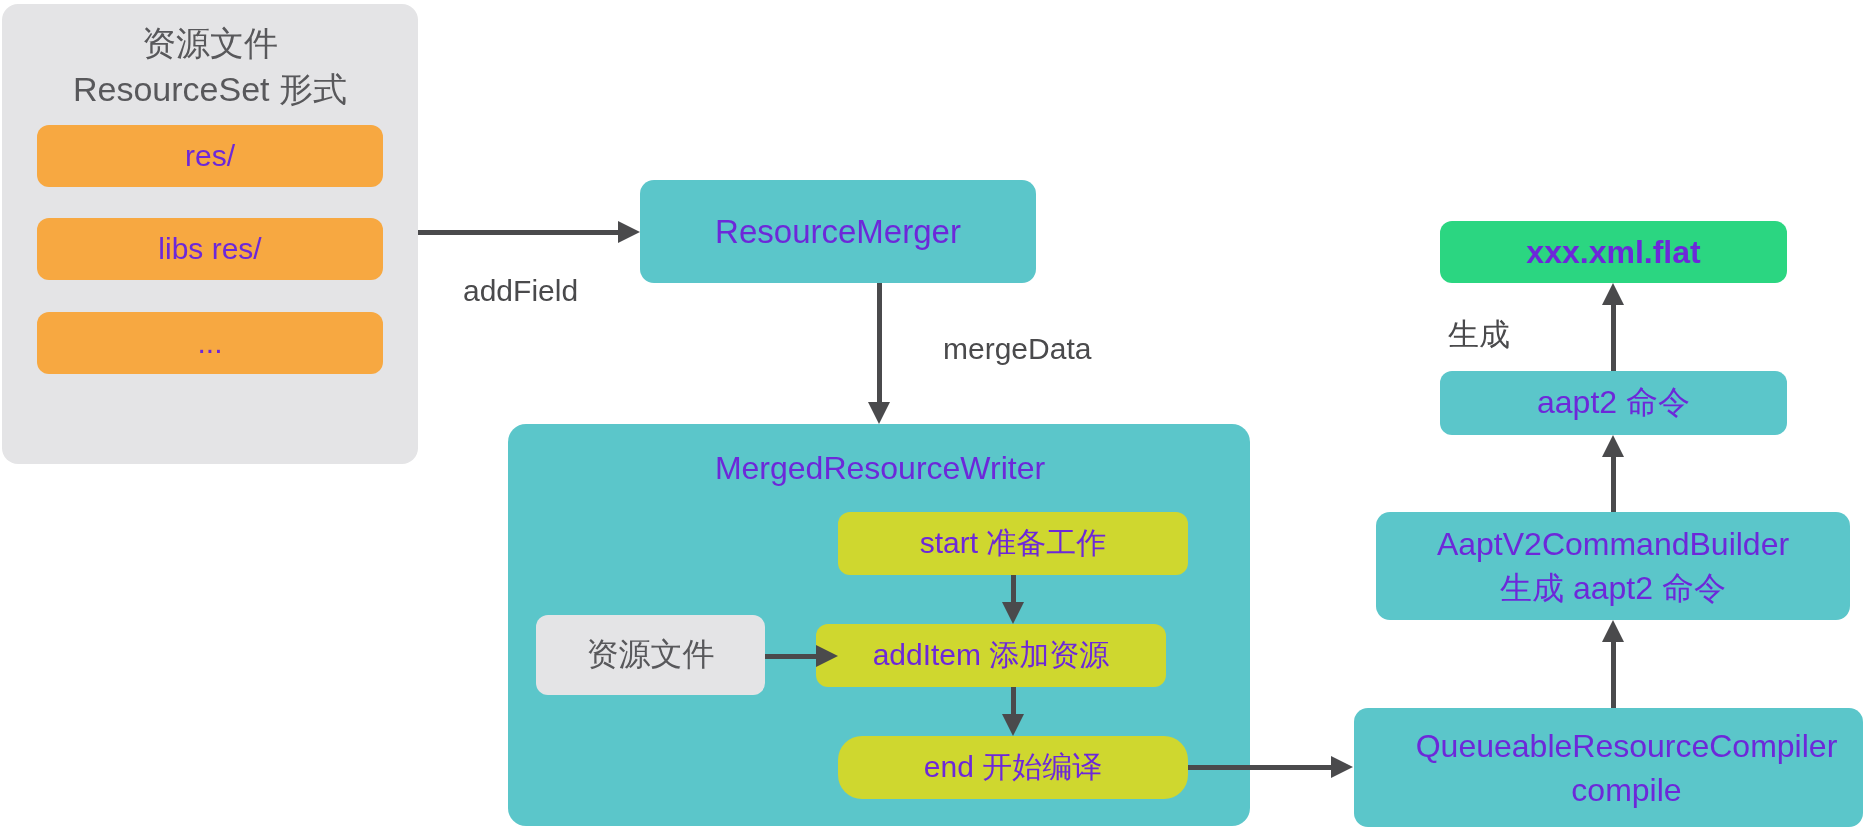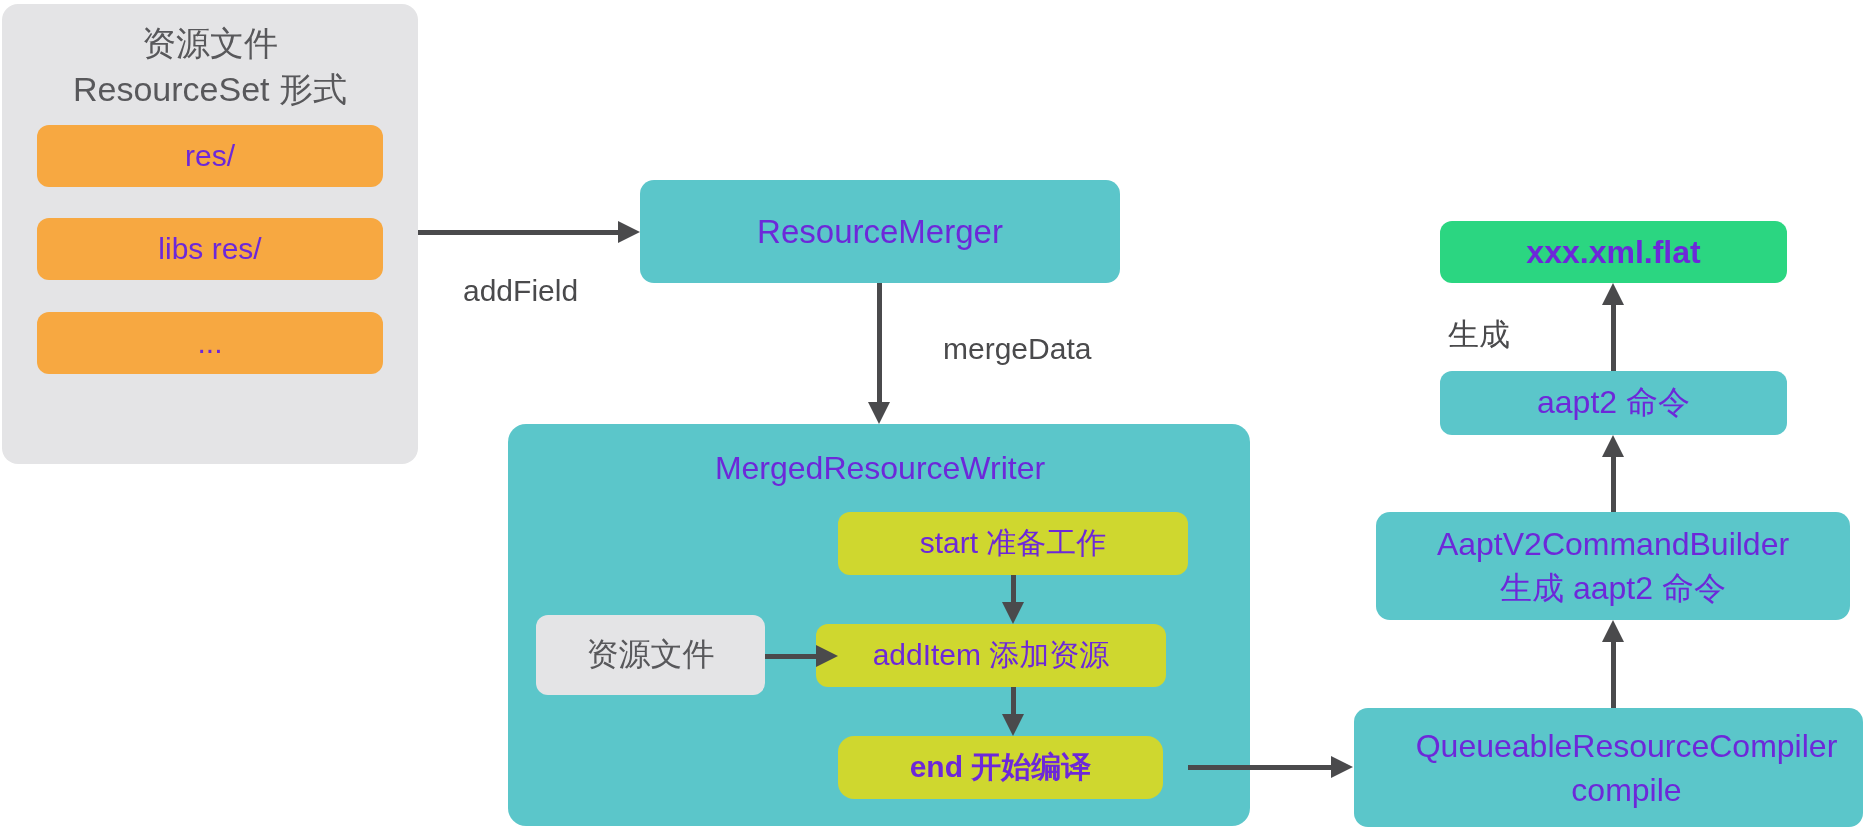--- a/index.html
+++ b/index.html
@@ -52,34 +52,34 @@
   <div class="node orange" style="left:37px; top:125px; width:346px; height:62px; border-radius:12px; font-size:30px;">res/</div>
   <div class="node orange" style="left:37px; top:218px; width:346px; height:62px; border-radius:12px; font-size:30px;">libs res/</div>
   <div class="node orange" style="left:37px; top:312px; width:346px; height:62px; border-radius:12px; font-size:30px;">...</div>
 
   <div>
     <div class="shaft" style="left:418px; top:230px; width:200px; height:5px;"></div>
     <div class="head right" style="left:618px; top:221px;"></div>
   </div>
   <div class="edge-label" style="left:463px; top:274px; font-size:30px;">addField</div>
 
-  <div class="node teal" style="left:640px; top:180px; width:480px; height:103px; border-radius:14px; font-size:33px;">ResourceMerger</div>
+  <div class="node teal" style="left:640px; top:180px; width:396px; height:103px; border-radius:14px; font-size:33px;">ResourceMerger</div>
 
   <div>
     <div class="shaft" style="left:877px; top:283px; width:5px; height:119px;"></div>
     <div class="head down" style="left:868px; top:402px;"></div>
   </div>
   <div class="edge-label" style="left:943px; top:332px; font-size:30px;">mergeData</div>
 
   <div class="node teal" style="left:508px; top:424px; width:742px; height:402px; border-radius:18px;"></div>
   <div class="node" style="left:640px; top:450px; width:480px; height:36px; font-size:32px; background:transparent;">MergedResourceWriter</div>
 
   <div class="node lime" style="left:838px; top:512px; width:350px; height:63px; border-radius:12px; font-size:30px;">start 准备工作</div>
   <div class="node lime" style="left:816px; top:624px; width:350px; height:63px; border-radius:12px; font-size:30px;">addItem 添加资源</div>
-  <div class="node lime" style="left:838px; top:736px; width:325px; height:63px; border-radius:16px; font-size:30px;font-weight:bold;">end 开始编译</div>
+  <div class="node lime" style="left:838px; top:736px; width:350px; height:63px; border-radius:24px; font-size:30px;">end 开始编译</div>
 
   <div>
     <div class="shaft" style="left:1011px; top:575px; width:5px; height:27px;"></div>
     <div class="head down" style="left:1002px; top:602px;"></div>
   </div>
   <div>
     <div class="shaft" style="left:1011px; top:687px; width:5px; height:27px;"></div>
     <div class="head down" style="left:1002px; top:714px;"></div>
   </div>
 

